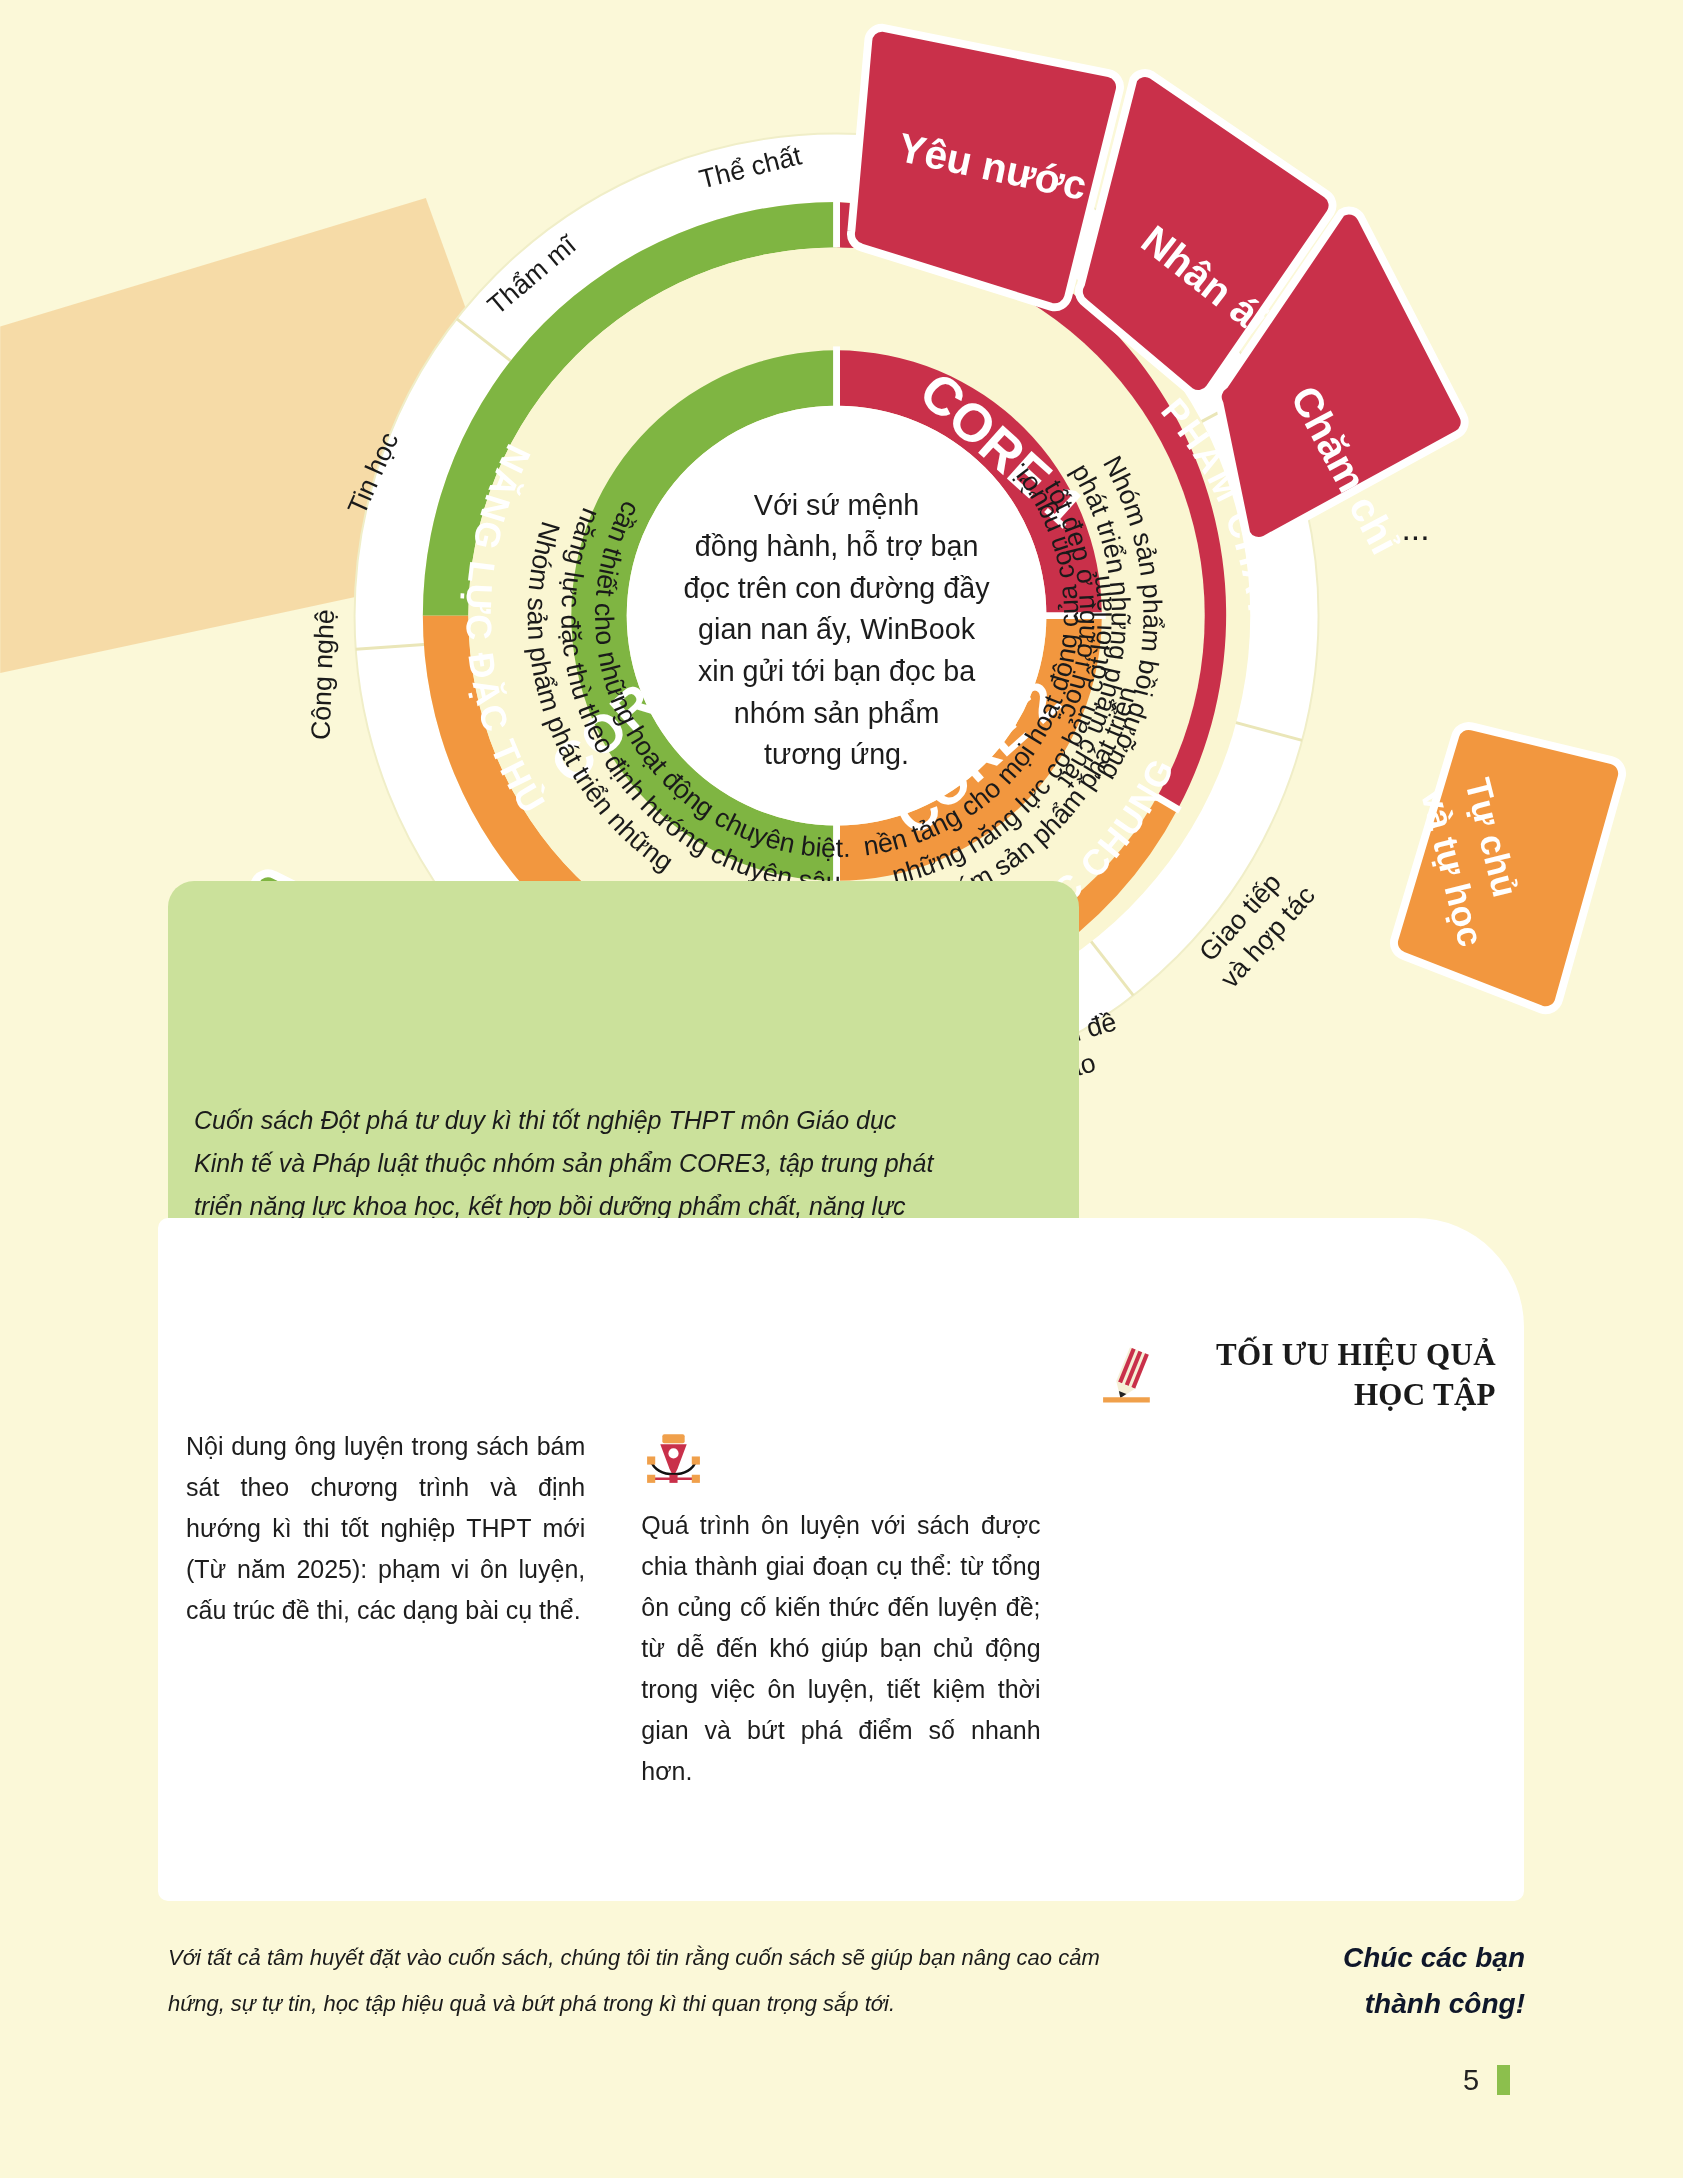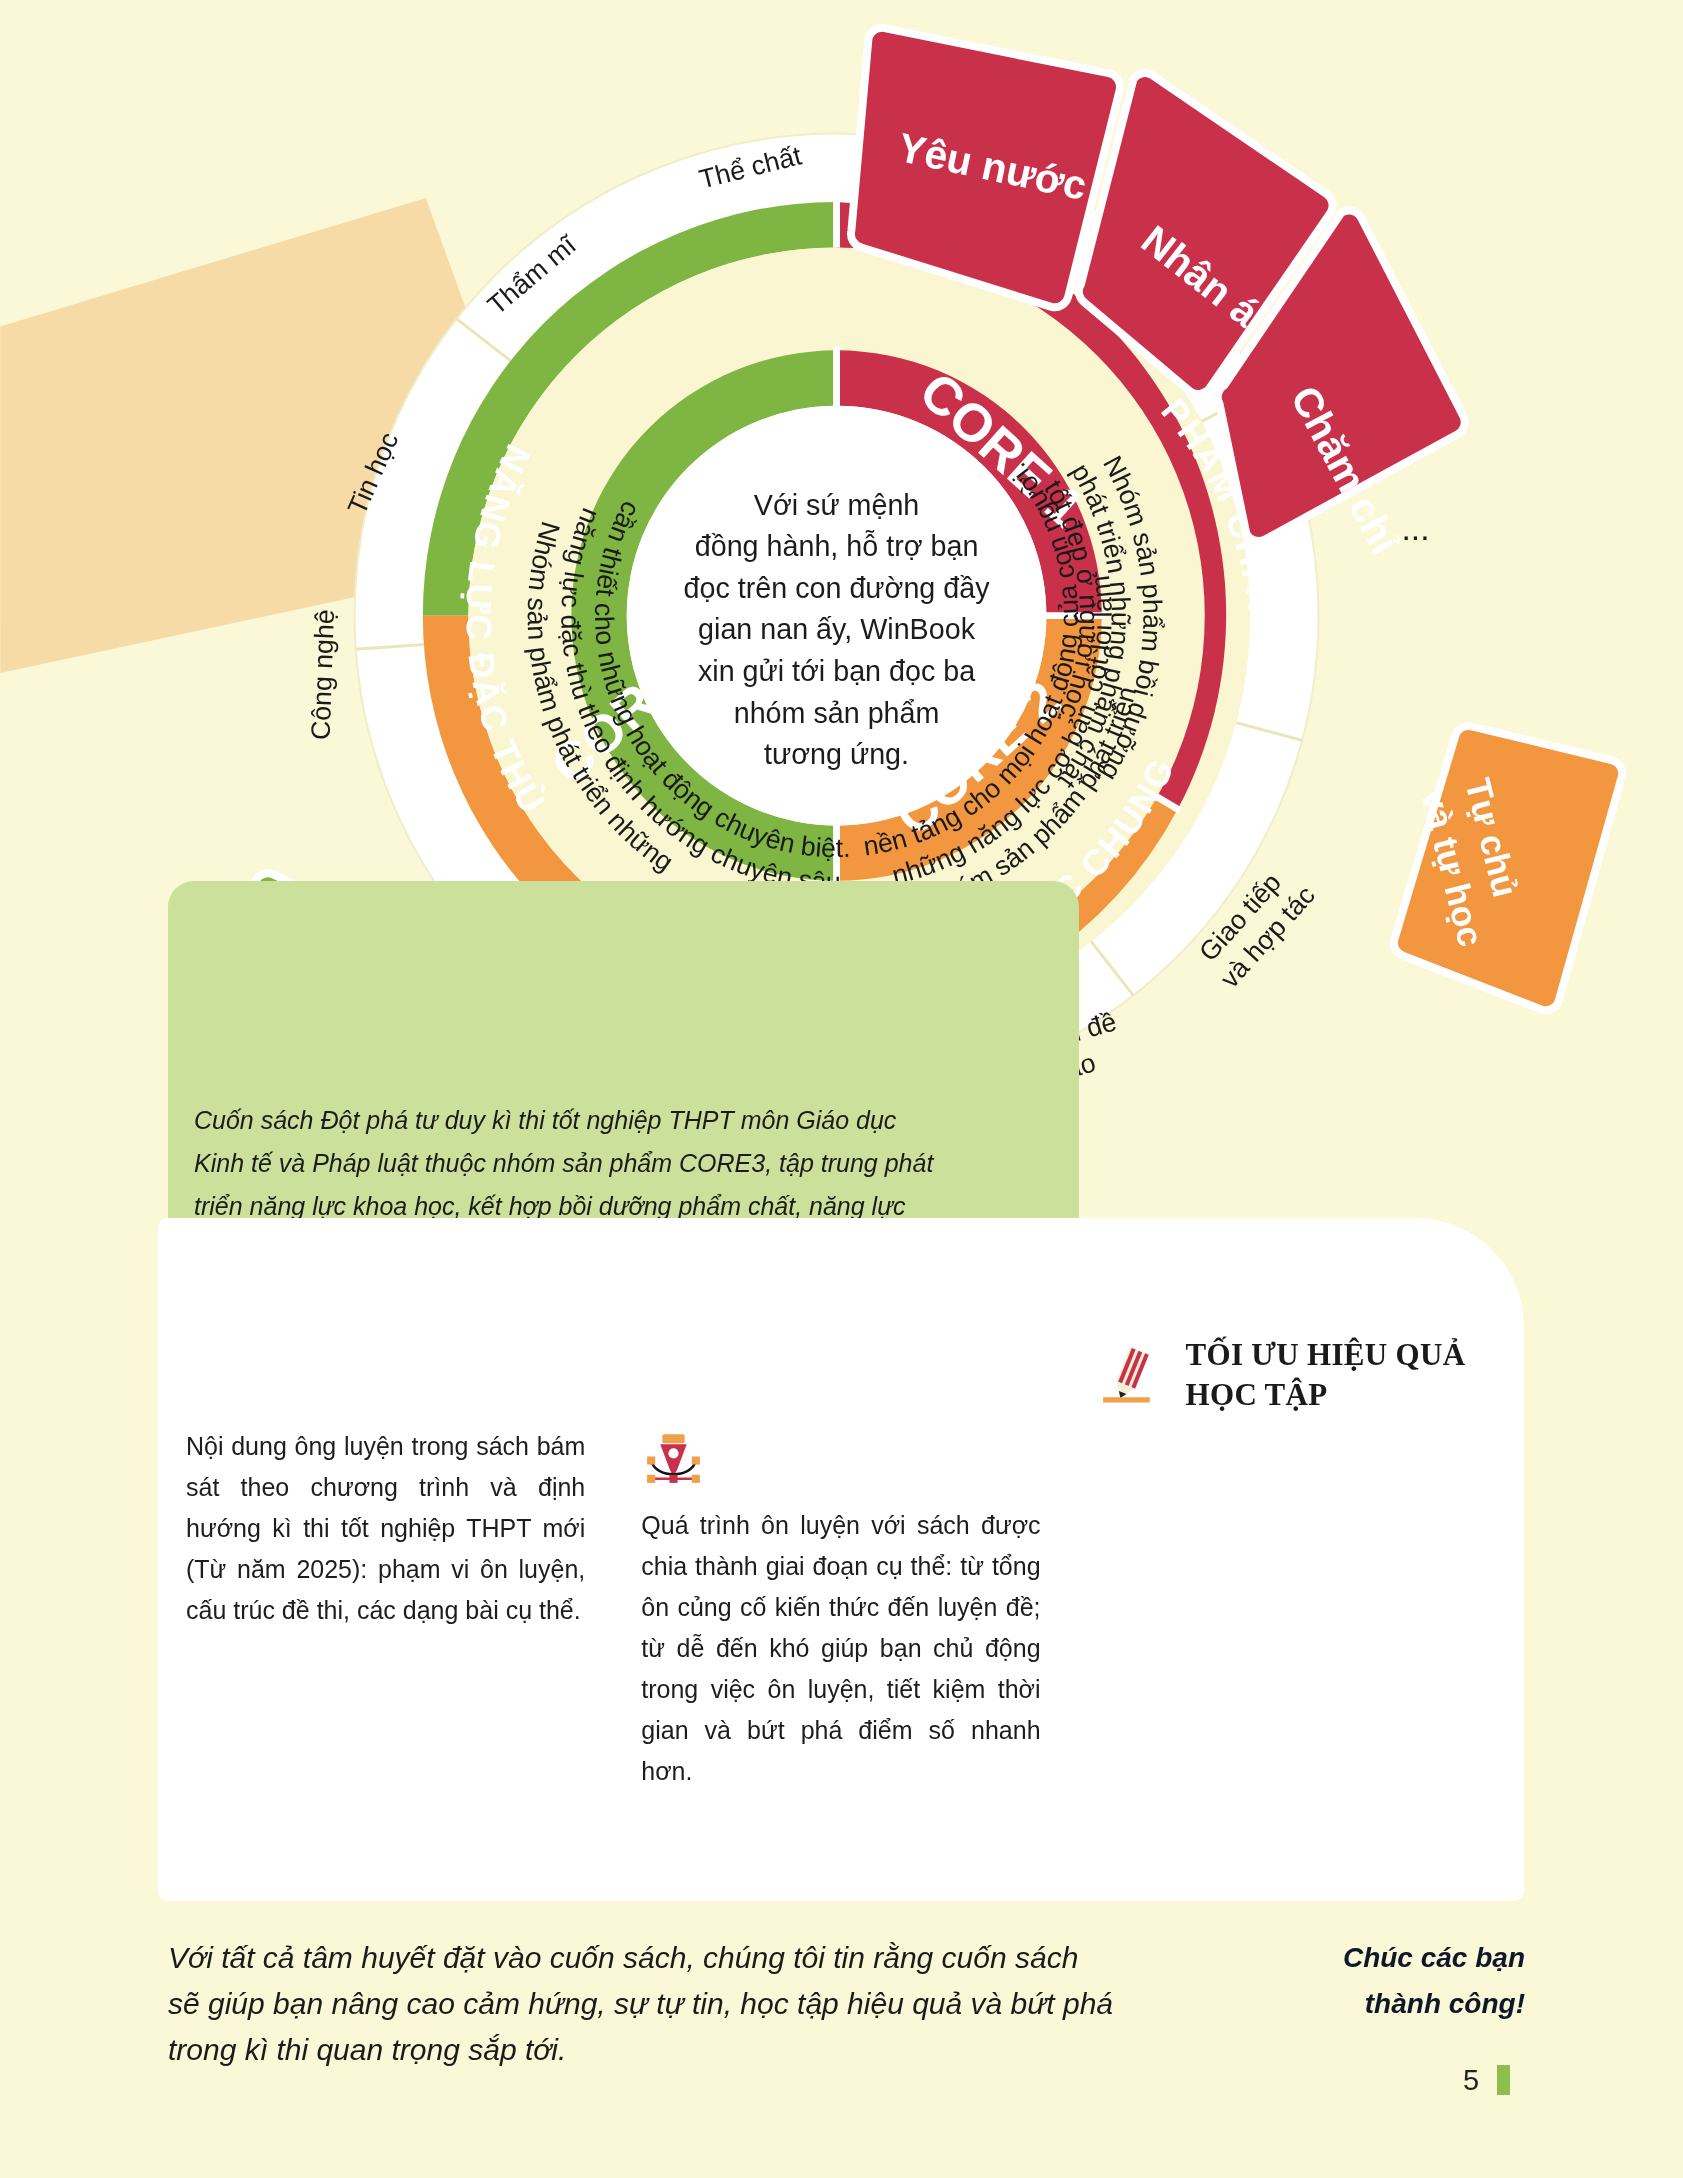--- a/index.html
+++ b/index.html
@@ -34,35 +34,35 @@
   .cols{
     position:absolute;left:158px;top:1218px;width:1366px;height:683px;
     display:flex;gap:0;
   }
   .col{
     width:33.33%;box-sizing:border-box;padding:0 28px;position:relative;
   }
   .col:nth-child(1){padding-top:208px;}
   .col:nth-child(2){padding-top:208px;}
   .col:nth-child(3){padding-top:117px;}
-  .col-head{display:flex;align-items:center;gap:24px;margin-bottom:14px;}
+  .col-head{display:flex;align-items:center;gap:24px;margin-bottom:14px;text-align:right;}
   .col-title{
     font-family:"Liberation Serif","DejaVu Serif",serif;
     font-weight:bold;font-size:31px;line-height:40px;color:#1a1a1a;
     letter-spacing:0.3px;
   }
   .col-body{
     font-size:25px;line-height:41px;color:#1d1d1d;text-align:justify;
   }
   .ico{width:65px;height:65px;flex:0 0 65px;}
 
   
   .footer{
     position:absolute;left:168px;top:1935px;width:950px;
-    font-size:30px;line-height:46px;color:#1b1b1b;font-style:italic;
+    font-size:22px;line-height:46px;color:#1b1b1b;font-style:italic;
   }
   .footer-right{
     position:absolute;left:1218px;top:1935px;width:307px;text-align:right;
     font-size:28px;line-height:46px;color:#0f172a;font-style:italic;font-weight:bold;
   }
   .pagenum{
     position:absolute;left:1463px;top:2064px;
     font-size:29px;color:#222;
   }
   .pagebar{

